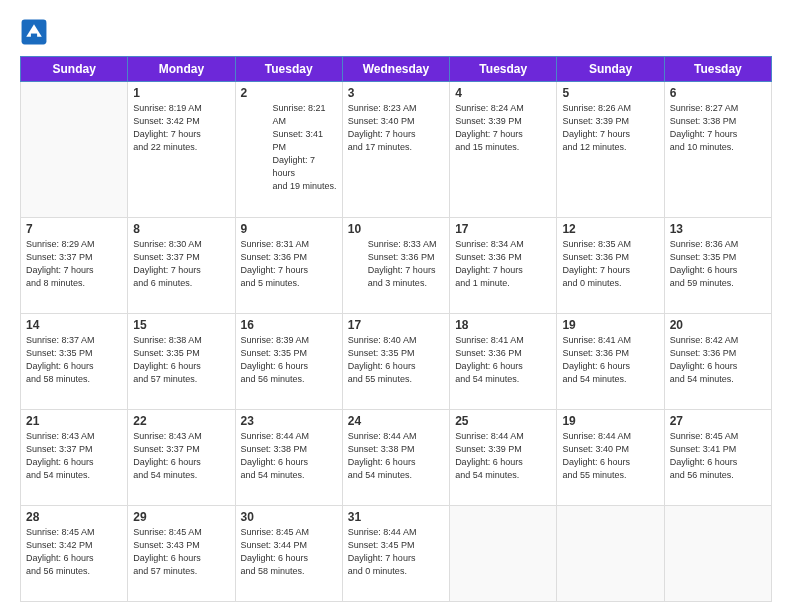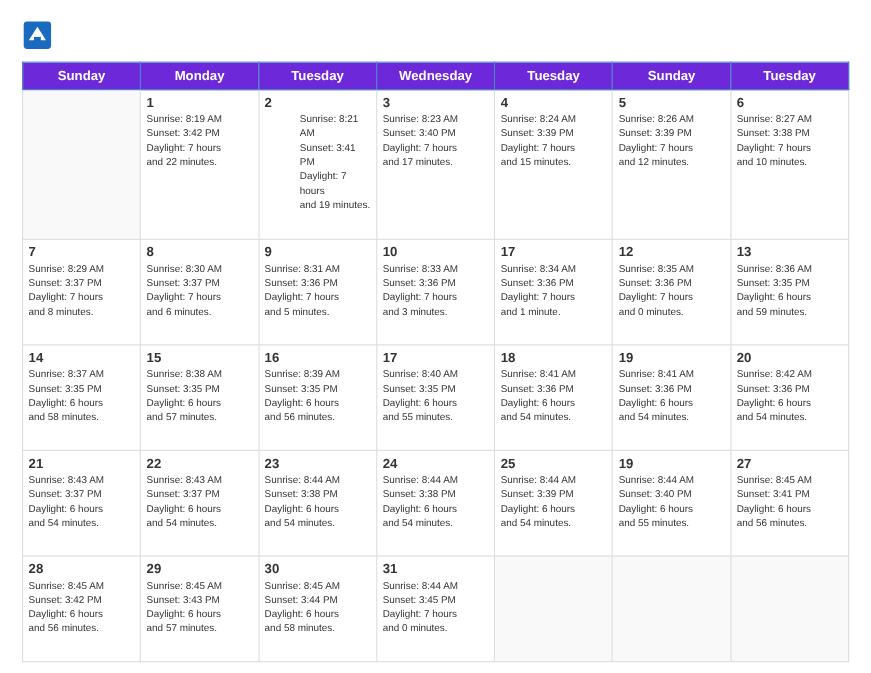--- a/index.html
+++ b/index.html
@@ -189,21 +189,21 @@
           </td>
           <td>
             <span class="day-number">9</span>
             <div class="day-info" style="white-space: pre-line;">Sunrise: 8:31 AM
 Sunset: 3:36 PM
 Daylight: 7 hours
 and 5 minutes.</div>
           </td>
           <td>
             <span class="day-number">10</span>
-            <div class="day-info" style="white-space: pre-line;">Sunrise: 8:33 AM
+            <div class="day-info" style="white-space: pre-line; margin-left: 20px;">Sunrise: 8:33 AM
 Sunset: 3:36 PM
 Daylight: 7 hours
 and 3 minutes.</div>
           </td>
           <td>
             <span class="day-number">17</span>
             <div class="day-info" style="white-space: pre-line;">Sunrise: 8:34 AM
 Sunset: 3:36 PM
 Daylight: 7 hours
 and 1 minute.</div>

